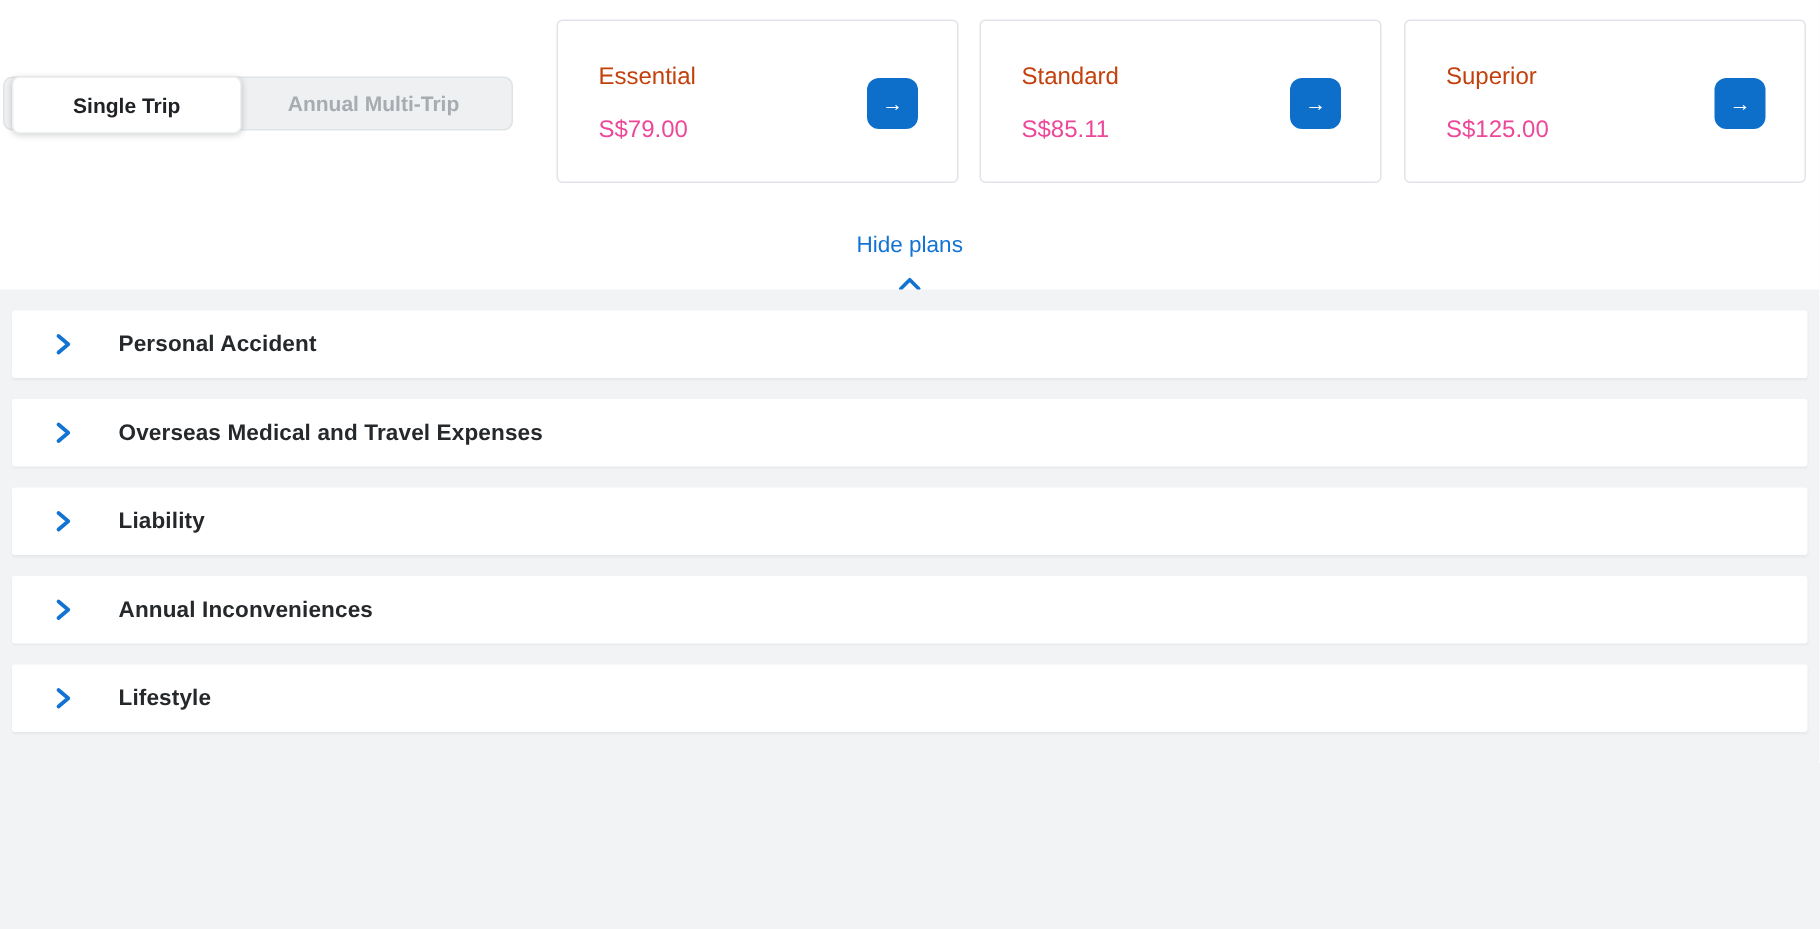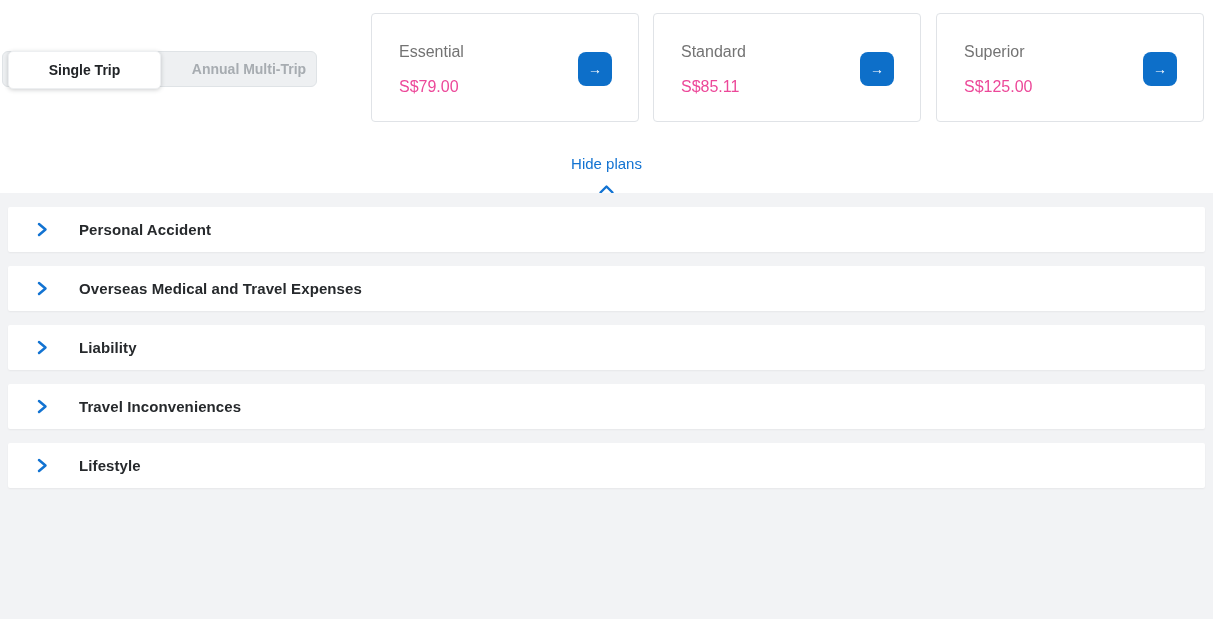--- a/index.html
+++ b/index.html
@@ -10,21 +10,21 @@
     overflow: hidden;
   }
   .page { position: relative; width: 1213px; height: 619px; }
 
   
   .top-section { position: relative; width: 1213px; height: 193px; background: #ffffff; }
 
   
   .trip-toggle {
     position: absolute; left: 2px; top: 51px;
-    width: 315px; height: 36px;
+    width: 340px; height: 36px;
     background: #eef0f2;
     border: 1px solid #dfe3e6;
     border-radius: 6px;
   }
   .trip-toggle .seg {
     position: absolute; top: 0; height: 34px;
     display: flex; align-items: center; justify-content: center;
     font-size: 14px; font-weight: bold;
     cursor: pointer;
   }
@@ -49,21 +49,21 @@
     width: 268px; height: 109px;
     background: #ffffff;
     border: 1px solid #e0e3e7;
     border-radius: 4px;
   }
   .plan-card.c0 { left: 371px; }
   .plan-card.c1 { left: 653px; }
   .plan-card.c2 { left: 936px; }
   .plan-name {
     position: absolute; left: 27px; top: 29px;
-    font-size: 16px; color: #737373;
+    font-size: 16px; color: #c2410c;
   }
   .plan-price {
     position: absolute; left: 27px; top: 64px;
     font-size: 16px; color: #ec4899;
   }
   .plan-cta {
     position: absolute; right: 26px; top: 38px;
     width: 34px; height: 34px;
     background: #0d6fc9;
     border: none; border-radius: 8px;
@@ -186,21 +186,21 @@
       </span>
       <span class="benefit-label">Liability</span>
     </div>
 
     <div class="benefit-row">
       <span class="chev-right-icon">
         <svg width="12" height="15" viewBox="0 0 12 15">
             <path d="M3 2 L9.5 7.5 L3 13" stroke="#1273d2" stroke-width="2.5" fill="none" stroke-linecap="round" stroke-linejoin="round"></path>
           </svg>
       </span>
-      <span class="benefit-label">Travel Inconveniences</span>
+      <span class="benefit-label">Annual Inconveniences</span>
     </div>
 
     <div class="benefit-row">
       <span class="chev-right-icon">
         <svg width="12" height="15" viewBox="0 0 12 15">
             <path d="M3 2 L9.5 7.5 L3 13" stroke="#1273d2" stroke-width="2.5" fill="none" stroke-linecap="round" stroke-linejoin="round"></path>
           </svg>
       </span>
       <span class="benefit-label">Lifestyle</span>
     </div>

